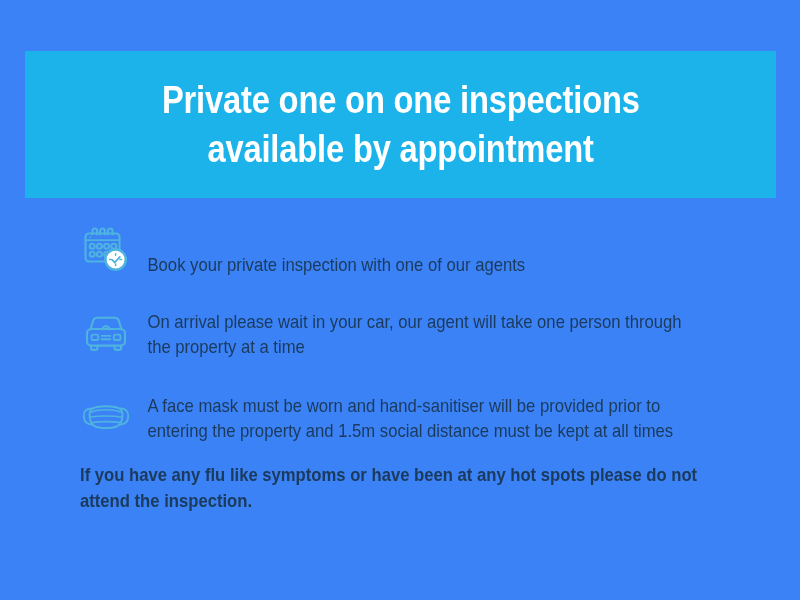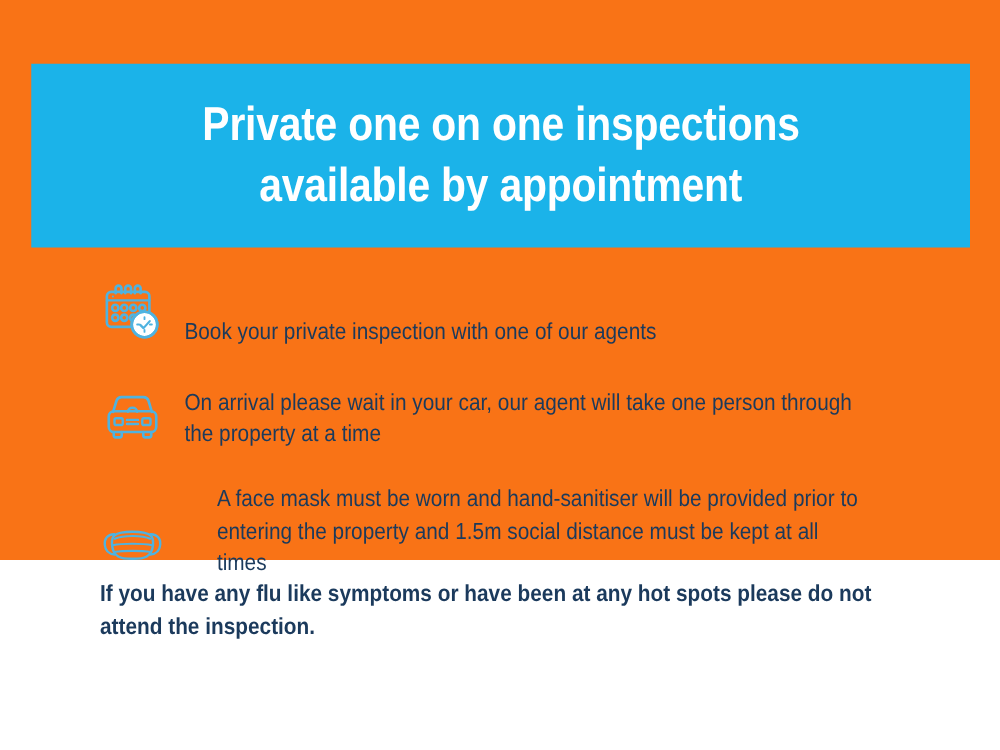--- a/index.html
+++ b/index.html
@@ -11,22 +11,22 @@
     width: 800px;
     height: 600px;
     background: #ffffff;
     font-family: "Liberation Sans", "DejaVu Sans", sans-serif;
     overflow: hidden;
   }
 
   .poster {
     position: relative;
     width: 800px;
-    height: 448px;
-    background: #f97316;
+    height: 600px;
+    background: #3b82f6;
     box-sizing: border-box;
   }
 
   
   .banner {
     position: absolute;
     left: 25px;
     top: 51px;
     width: 751px;
     height: 147px;
@@ -55,21 +55,21 @@
     position: absolute;
     left: 78px;
     top: 222px;
     width: 680px;
   }
   .item {
     display: flex;
     align-items: flex-end;
     margin-bottom: 24px;
   }
-  .item:last-child { margin-bottom: 0; gap: 26px; }
+  .item:last-child { margin-bottom: 0; }
 
   .item-icon {
     flex: 0 0 56px;
     width: 56px;
     height: 56px;
     display: flex;
     align-items: center;
     justify-content: center;
   }
   .item-icon svg {

